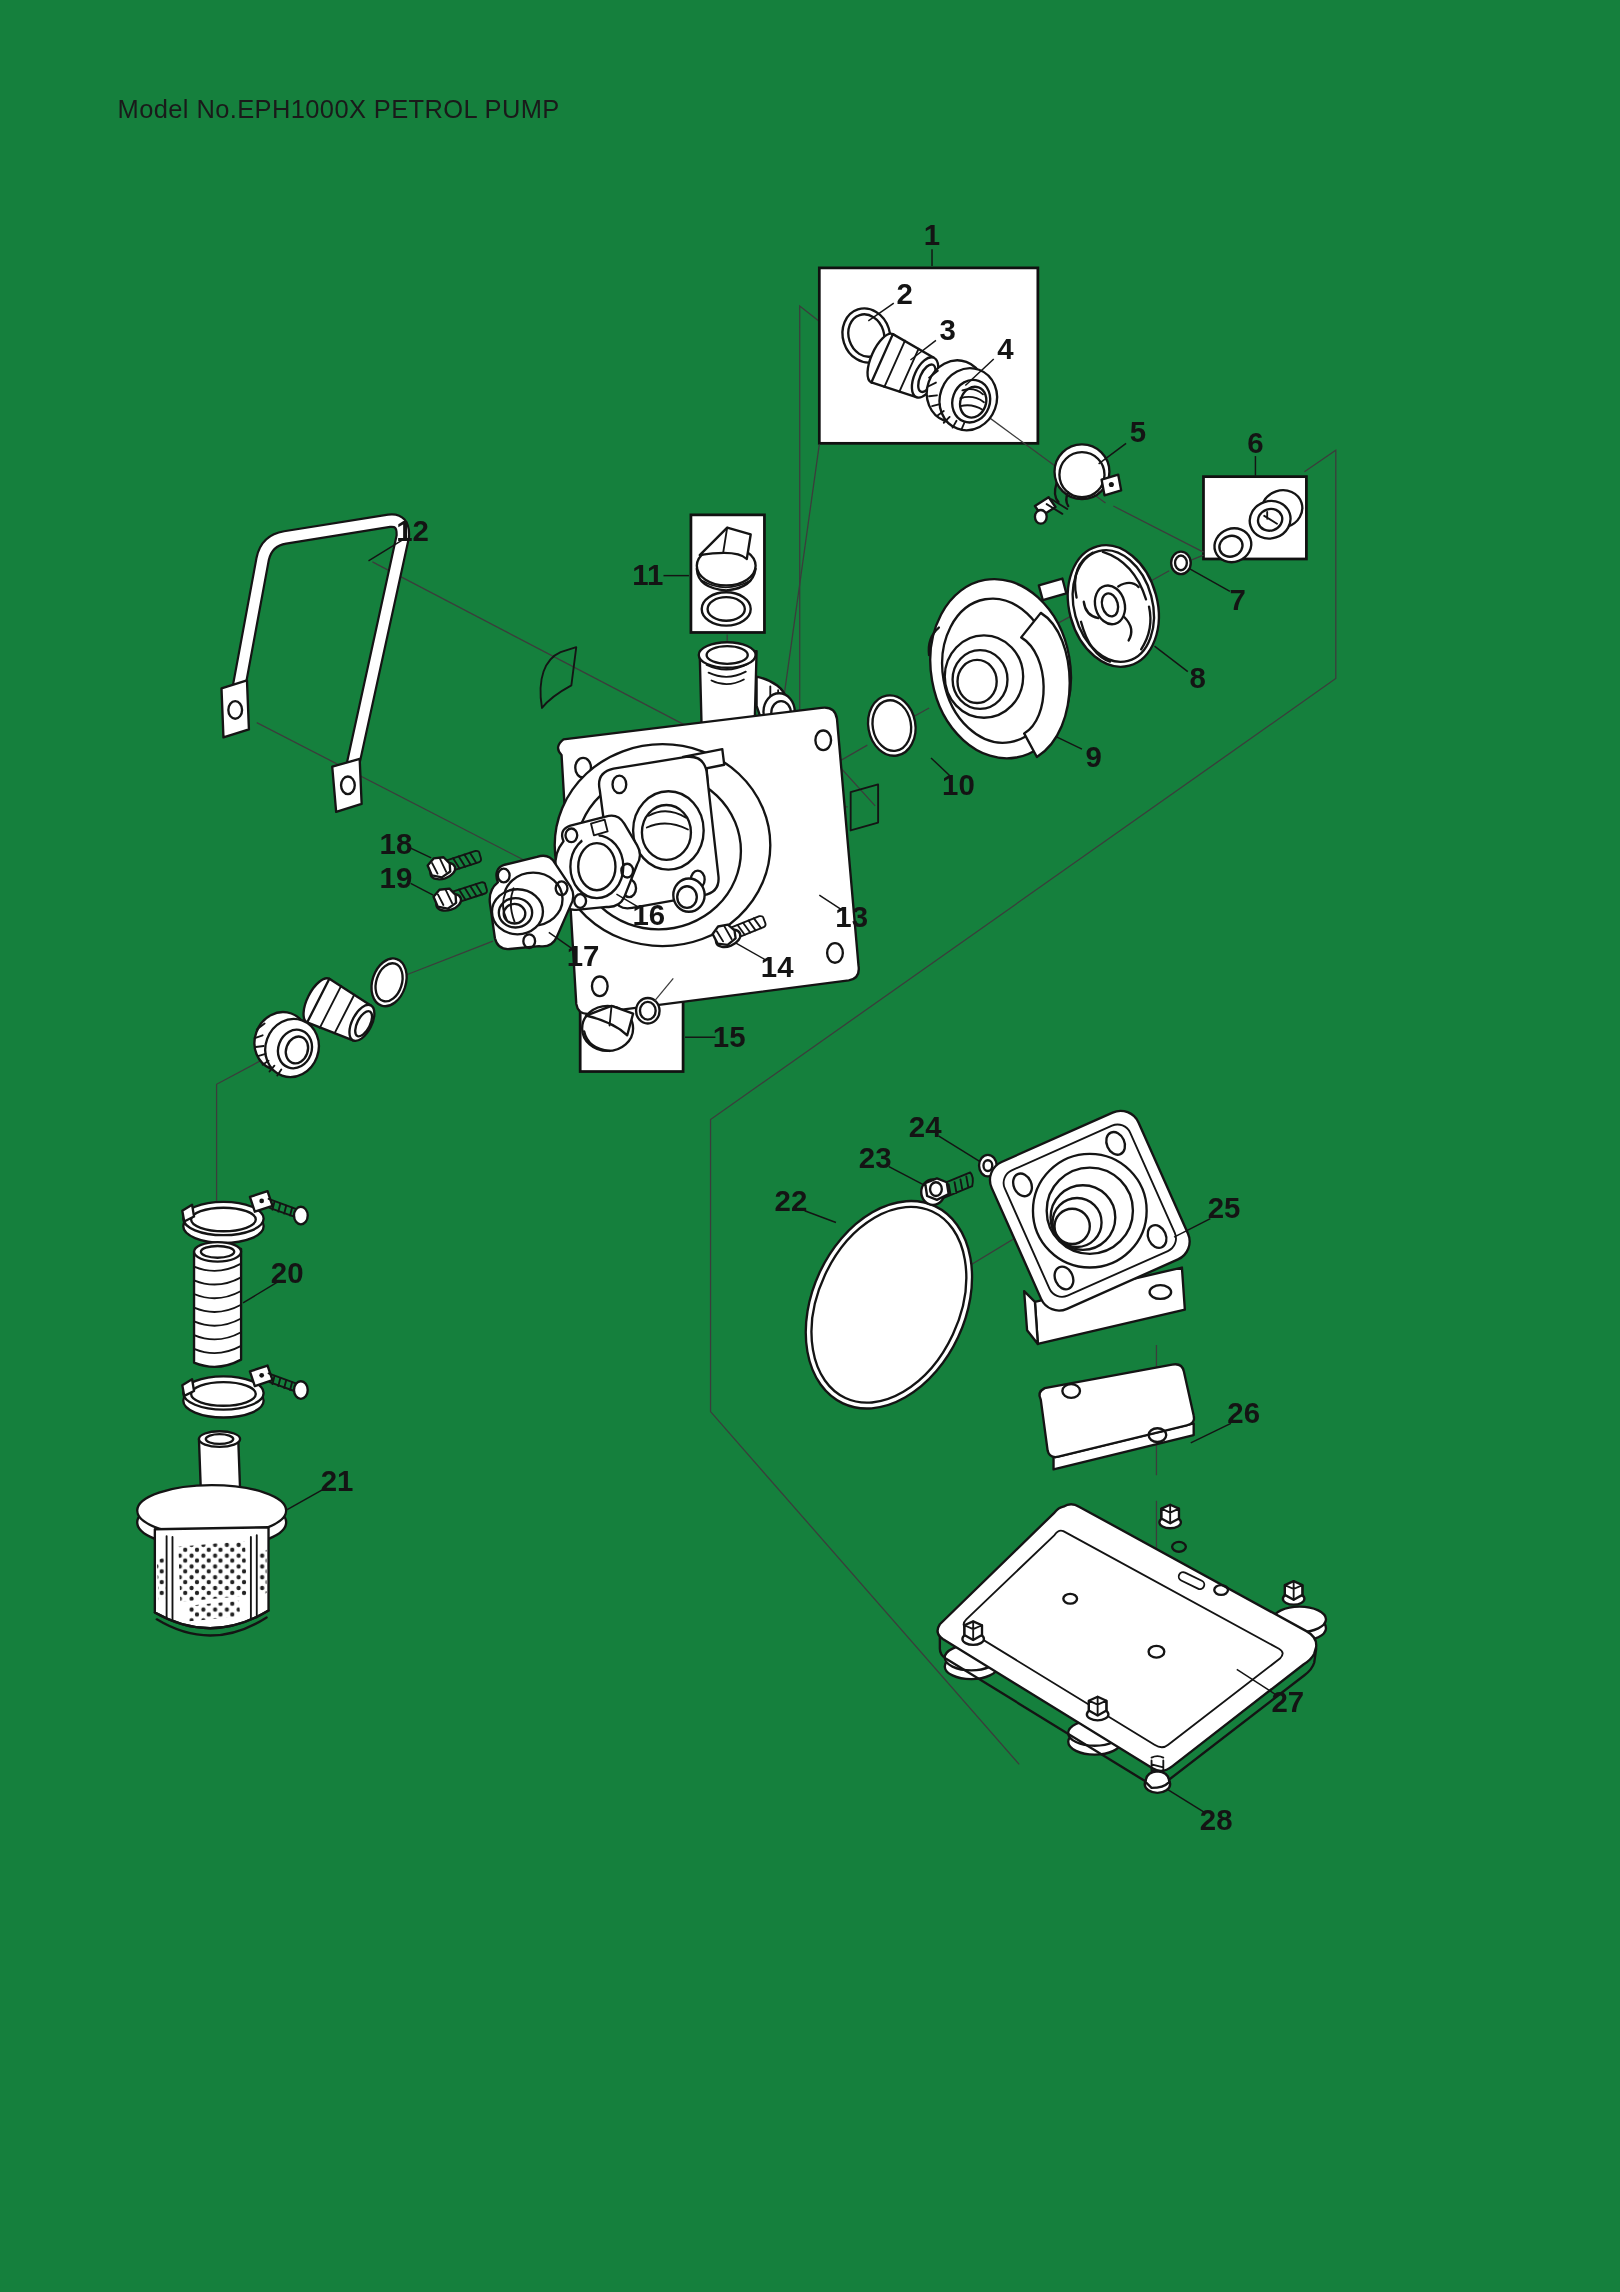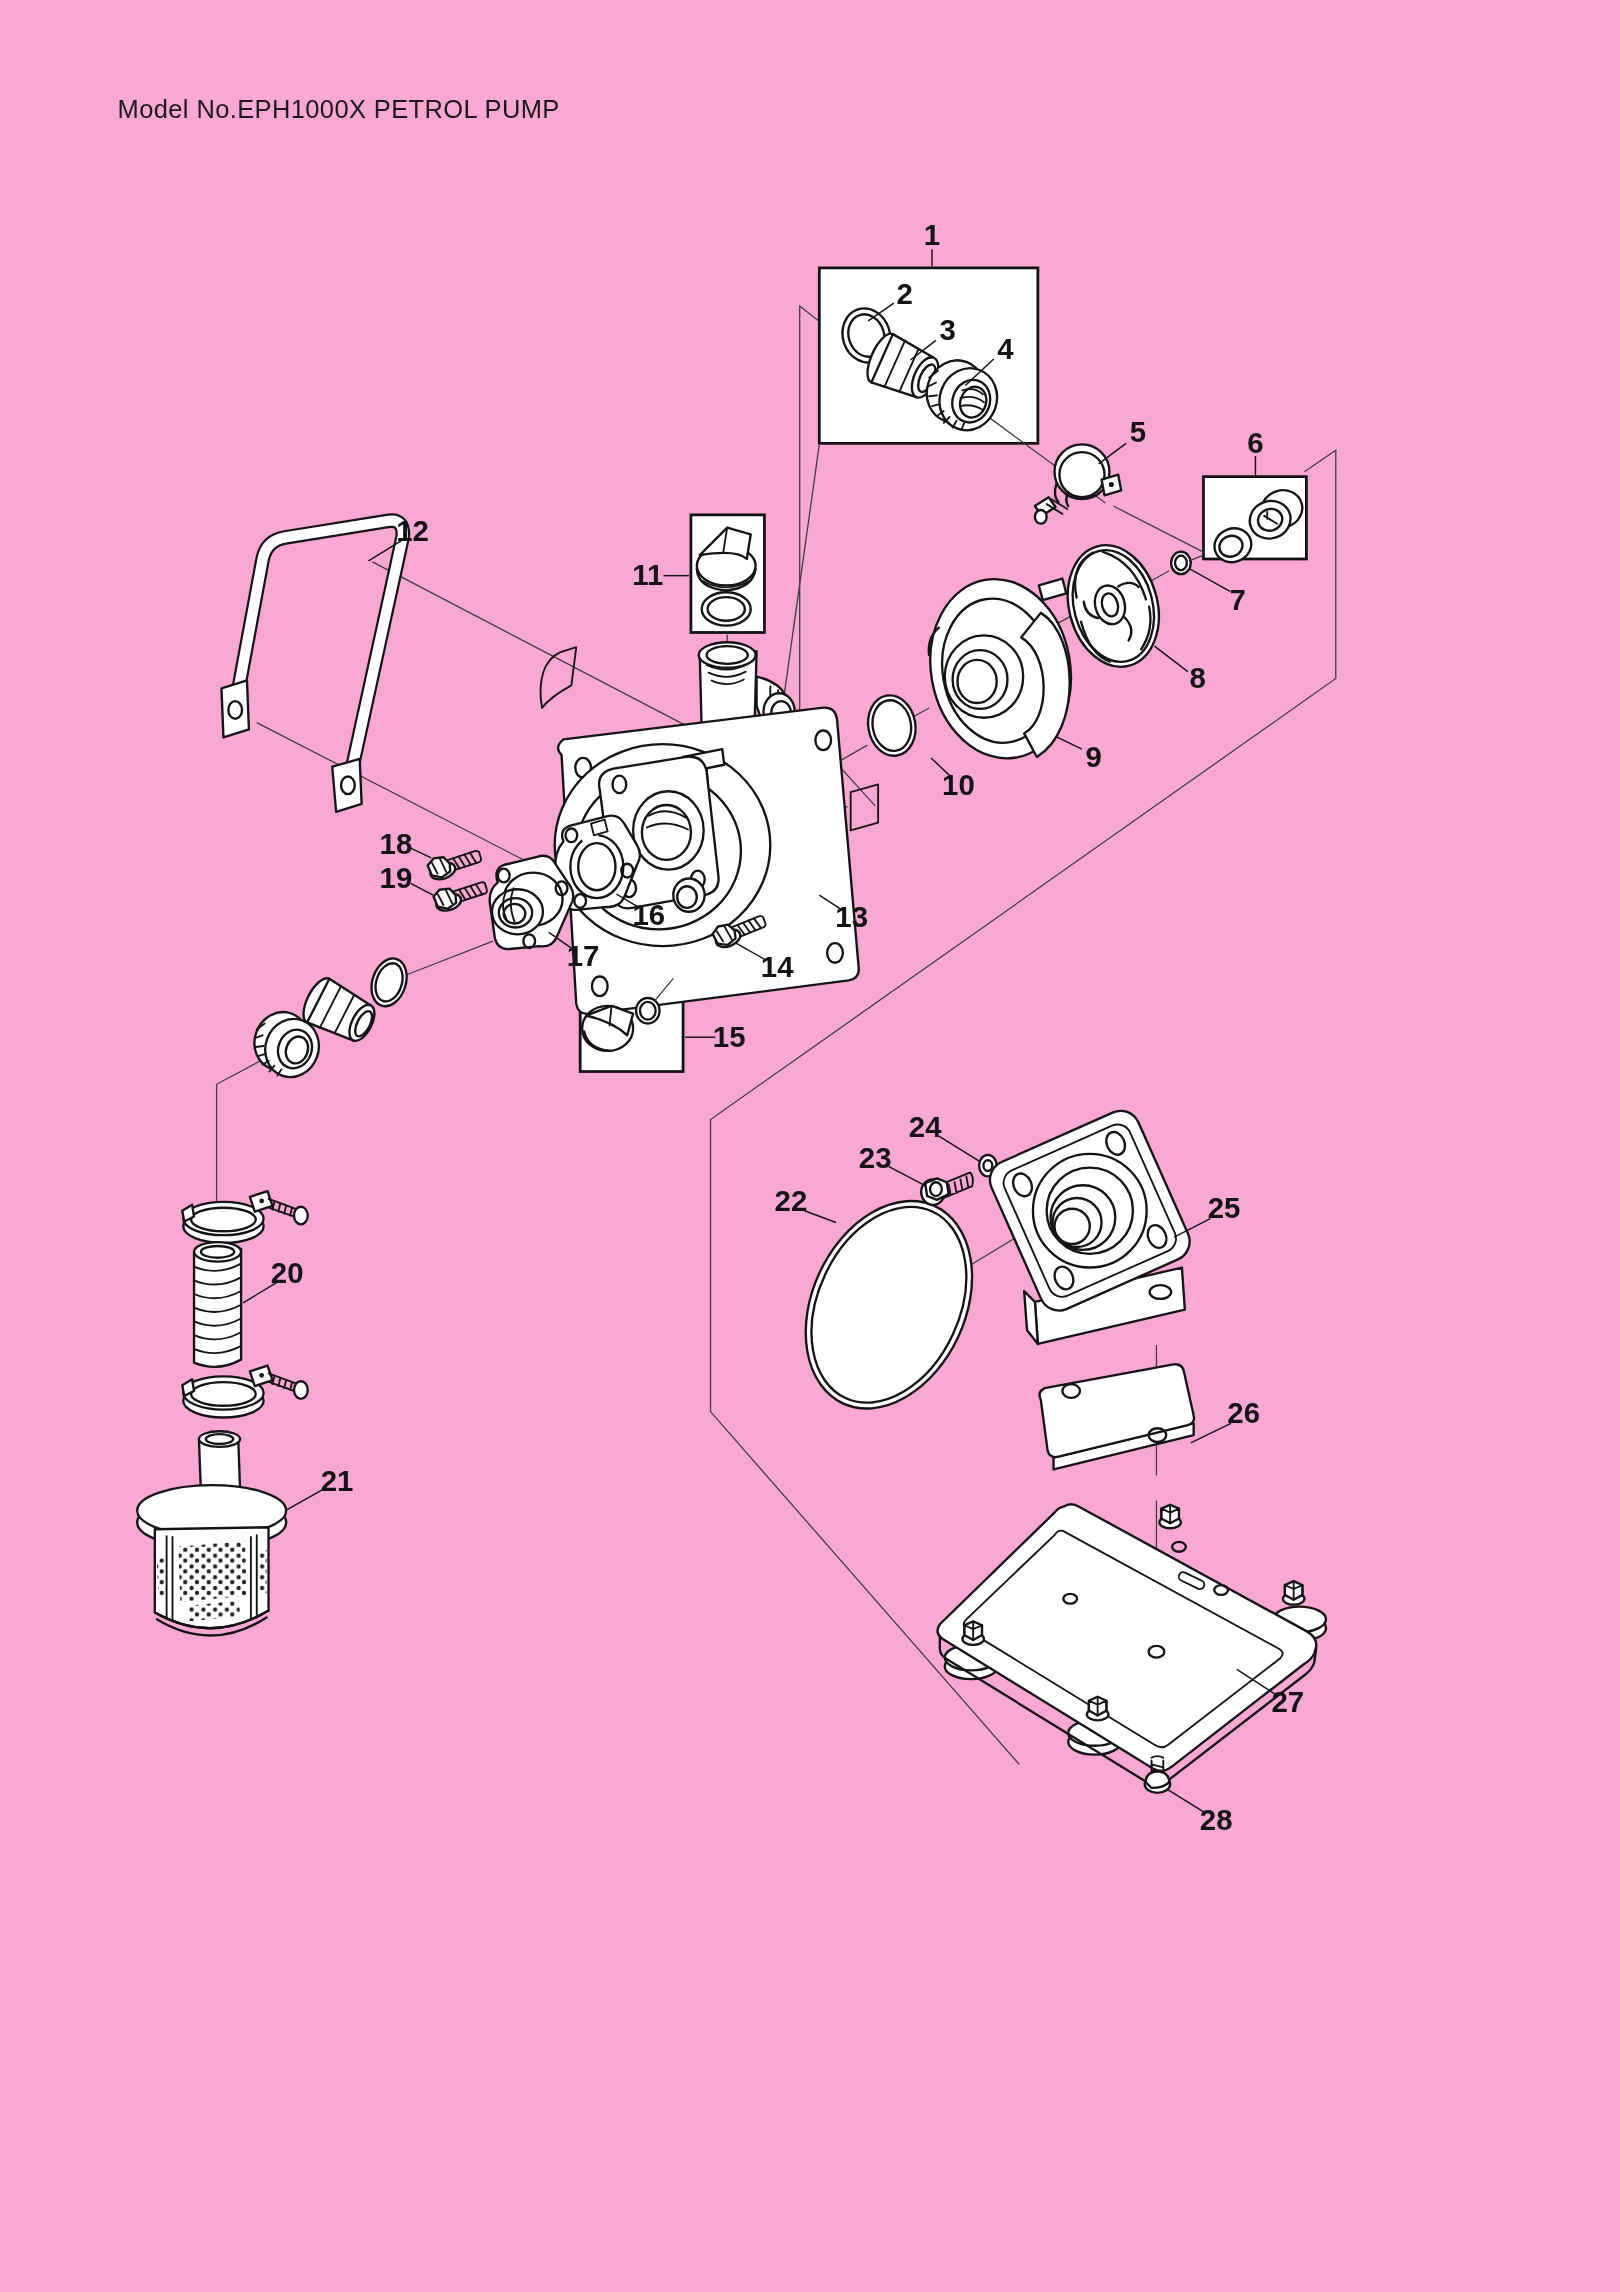--- a/index.html
+++ b/index.html
@@ -1,16 +1,16 @@
 <!DOCTYPE html>
 <html><head>
 <meta charset="utf-8">
 <style>
   html,body{margin:0;padding:0;background:#e8e8e8;}
-  .page{position:relative;width:1620px;height:2293px;background:#f9a8d4;overflow:hidden;margin:0 auto;}
+  .page{position:relative;width:1620px;height:2293px;background:#15803d;overflow:hidden;margin:0 auto;}
   svg{position:absolute;left:0;top:0;}
   .p{fill:#fff;stroke:#141414;stroke-width:2.4;stroke-linejoin:round;stroke-linecap:round;}
   .p2{fill:none;stroke:#141414;stroke-width:2.4;stroke-linejoin:round;stroke-linecap:round;}
   .f{fill:none;stroke:#141414;stroke-width:1.9;stroke-linejoin:round;stroke-linecap:round;}
   .thin{fill:none;stroke:#3c3c3c;stroke-width:1.3;}
   .box{fill:#fff;stroke:#111;stroke-width:2.8;}
   .d{fill:#141414;stroke:none;}
   .leader{stroke:#141414;stroke-width:1.5;}
   .callout{font:600 30px "Liberation Sans",sans-serif;fill:#141414;}
   .title{font:26px "Liberation Sans",sans-serif;fill:#1a1a1a;letter-spacing:.4px;}

